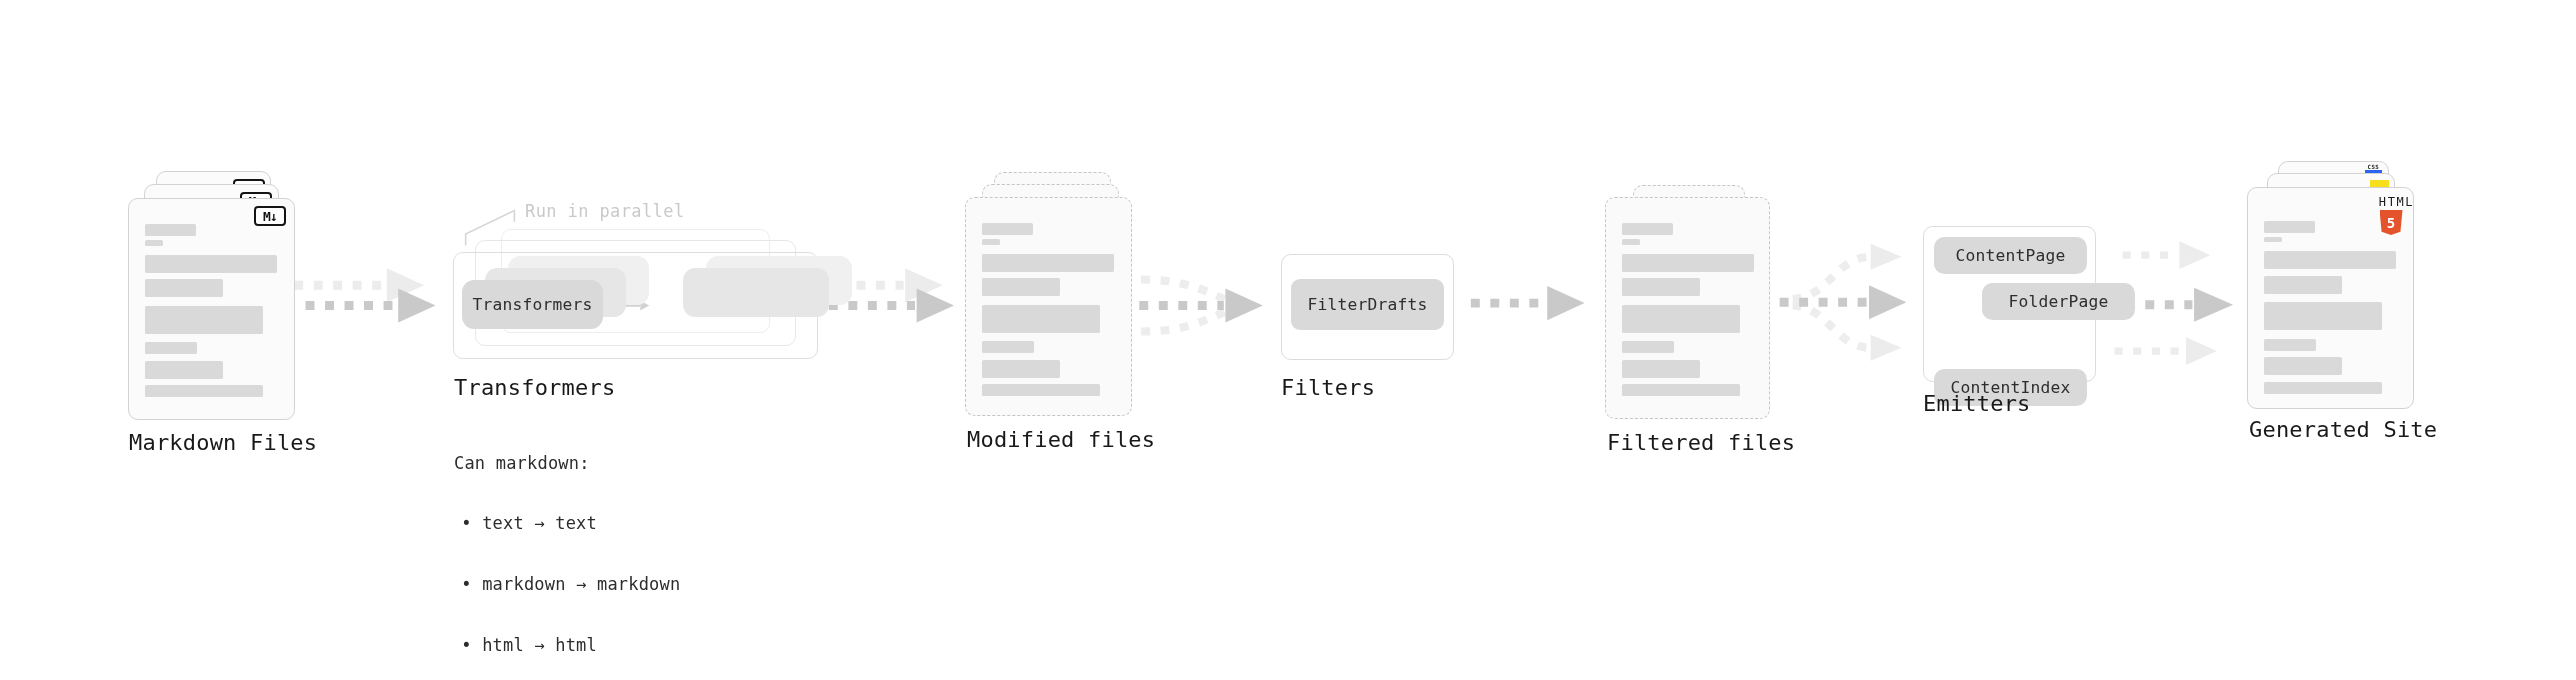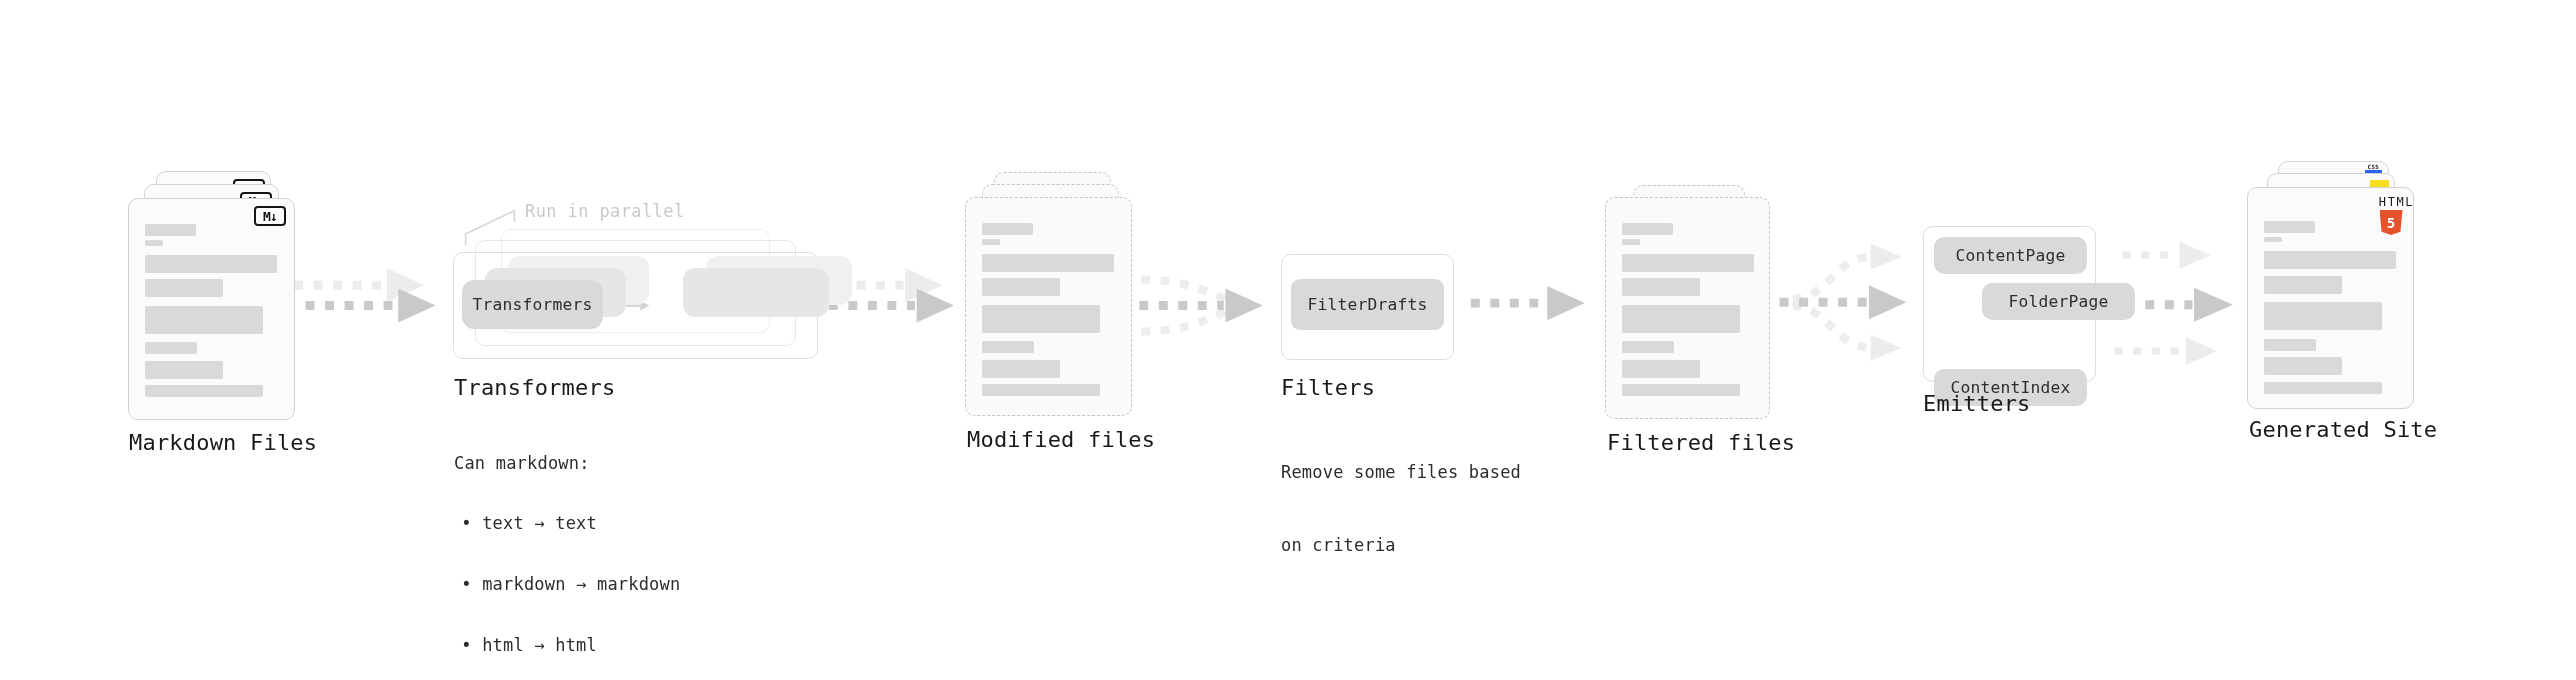--- a/index.html
+++ b/index.html
@@ -185,24 +185,20 @@
           <div class="bar" style="width: 118px; height: 12.2px; margin-bottom: 0px;"></div>
         </div>
     </div>
     <div class="stage-title" style="left:967px;top:427px;">Modified files</div>
   </div>
 
   <div class="stage">
     <div class="holder solidbg" style="left:1281px;top:254px;width:173px;height:106px;"></div>
     <div class="pill" style="left:1291px;top:279px;width:153px;height:51px;border-radius:9px;">FilterDrafts</div>
     <div class="stage-title" style="left:1281px;top:375px;">Filters</div>
-    <div class="stage-sub" style="left:1281px;top:411px;">
-      <div>Remove some files based</div>
-      <div>on criteria</div>
-    </div>
   </div>
 
   <div class="stage">
     <div class="doc dashed abs" style="left:1633px;top:185px;width:112px;height:36px;"></div>
     <div class="doc dashed abs" style="left:1605px;top:197px;width:165px;height:222px;">
       <div class="bars">
           <div class="bar" style="width: 51px; height: 12.2px; margin-bottom: 4.1px;"></div>
           <div class="bar" style="width: 18px; height: 5.7px; margin-bottom: 9px;"></div>
           <div class="bar" style="width: 132px; height: 18px; margin-bottom: 6.5px;"></div>
           <div class="bar" style="width: 78px; height: 18px; margin-bottom: 8.1px;"></div>

